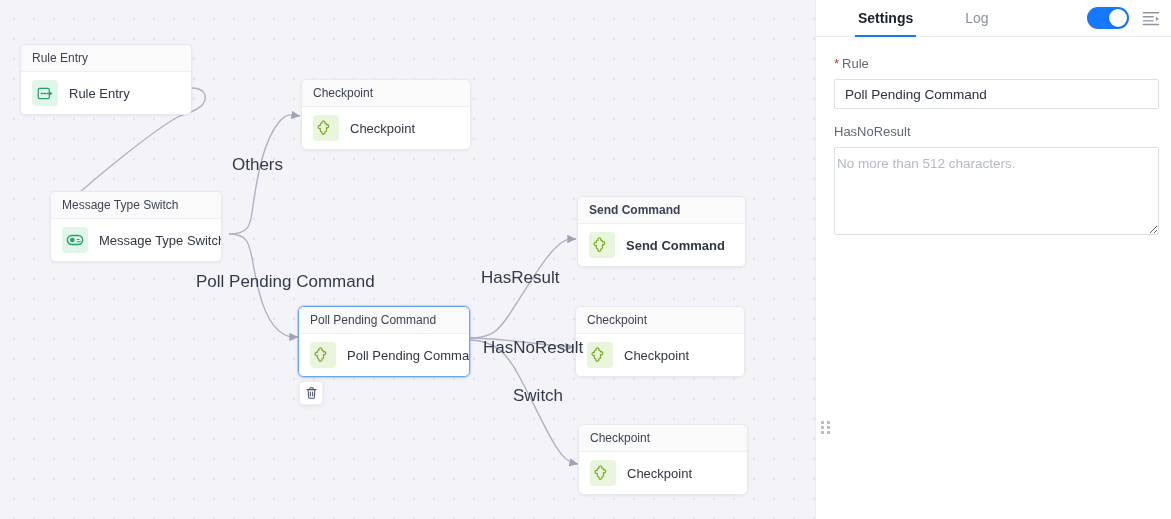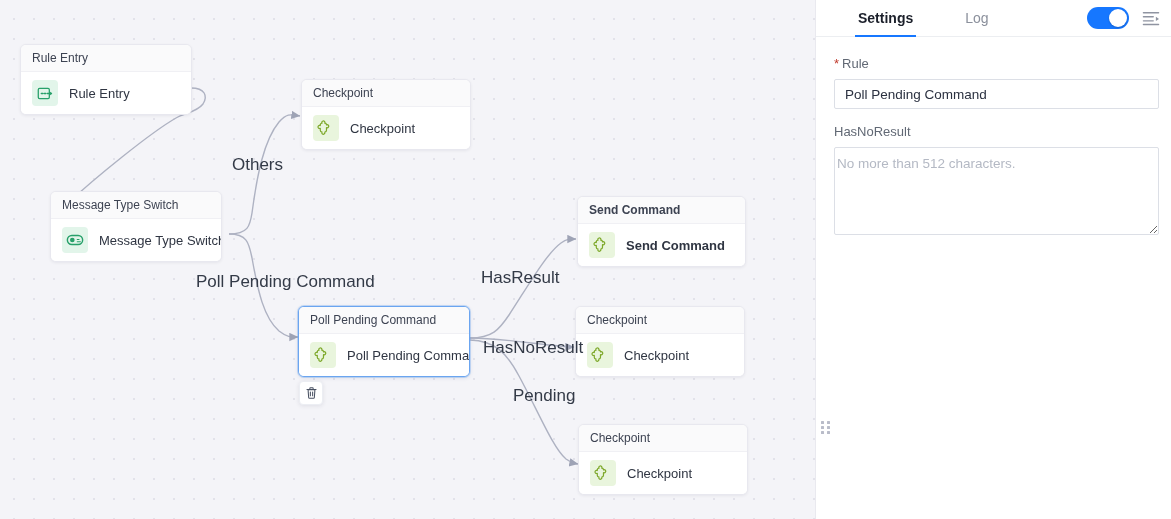--- a/index.html
+++ b/index.html
@@ -351,21 +351,21 @@
           </svg>
         </span>
         <span class="node-label">Checkpoint</span>
       </div>
     </div>
 
     <div class="edge-label" style="left:232px; top:157px;">Others</div>
     <div class="edge-label" style="left:196px; top:274px;">Poll Pending Command</div>
     <div class="edge-label" style="left:481px; top:270px;">HasResult</div>
     <div class="edge-label" style="left:483px; top:340px;">HasNoResult</div>
-    <div class="edge-label" style="left:513px; top:388px;">Pending</div>
+    <div class="edge-label" style="left:513px; top:388px;">Switch</div>
   </div>
 
   <div id="splitter">
     <div id="splitter-handle">
       <i></i>
         <i></i>
         <i></i>
         <i></i>
         <i></i>
         <i></i>

